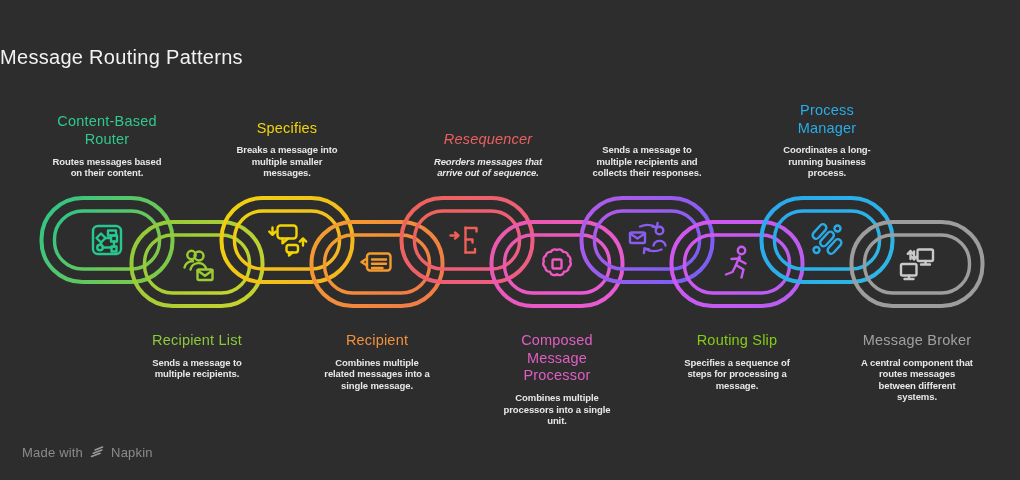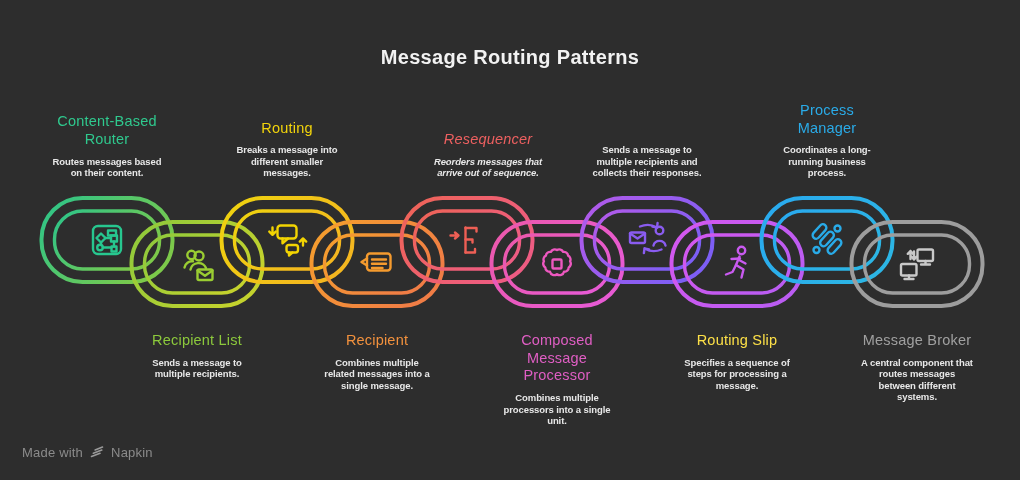--- a/index.html
+++ b/index.html
@@ -2,22 +2,22 @@
 <html><head>
 <meta charset="utf-8">
 <style>
   html,body{margin:0;padding:0;}
   body{
     width:1020px;height:480px;position:relative;overflow:hidden;
     background:#2d2d2d;
     font-family:"Liberation Sans",sans-serif;
   }
   .title{
-    position:absolute;top:46px;left:0;width:1020px;text-align:center;
-    font-size:20px;font-weight:700;color:#f2f2f2;letter-spacing:.3px;
+    position:absolute;top:46px;left:0;width:1020px;
+    font-size:20px;font-weight:400;color:#f2f2f2;letter-spacing:.3px;
   }
   #chain-svg{position:absolute;top:190px;left:0;}
   .col{position:absolute;width:170px;text-align:center;}
   .col.top{bottom:301px;}
   .col.bottom{top:332px;}
   .heading{
     font-size:14.5px;font-weight:500;line-height:1.22;
     white-space:pre-line;letter-spacing:.2px;
   }
   .desc{
@@ -222,23 +222,23 @@
 Router</div>
       <div class="desc">Routes messages based
 on their content.</div>
     </div>
     <div class="col bottom" style="left: 112px;">
       <div class="heading" style="color: rgb(140, 201, 60);">Recipient List</div>
       <div class="desc">Sends a message to
 multiple recipients.</div>
     </div>
     <div class="col top" style="left: 202px;">
-      <div class="heading" style="color: rgb(242, 212, 11);">Routing</div>
+      <div class="heading" style="color: rgb(242, 212, 11);">Specifies</div>
       <div class="desc">Breaks a message into
-different smaller
+multiple smaller
 messages.</div>
     </div>
     <div class="col bottom" style="left: 292px;">
       <div class="heading" style="color: rgb(242, 145, 61);">Recipient</div>
       <div class="desc">Combines multiple
 related messages into a
 single message.</div>
     </div>
     <div class="col top" style="left: 403px; font-style: italic;">
       <div class="heading" style="color: rgb(237, 96, 96);">Resequencer</div>
@@ -252,21 +252,21 @@
       <div class="desc">Combines multiple
 processors into a single
 unit.</div>
     </div>
     <div class="col top" style="left: 562px;">
       <div class="desc">Sends a message to
 multiple recipients and
 collects their responses.</div>
     </div>
     <div class="col bottom" style="left: 652px;">
-      <div class="heading" style="color: #fde047;">Routing Slip</div>
+      <div class="heading" style="color: #84cc16;">Routing Slip</div>
       <div class="desc">Specifies a sequence of
 steps for processing a
 message.</div>
     </div>
     <div class="col top" style="left: 742px;">
       <div class="heading" style="color: rgb(42, 171, 232);">Process
 Manager</div>
       <div class="desc">Coordinates a long-
 running business
 process.</div>

